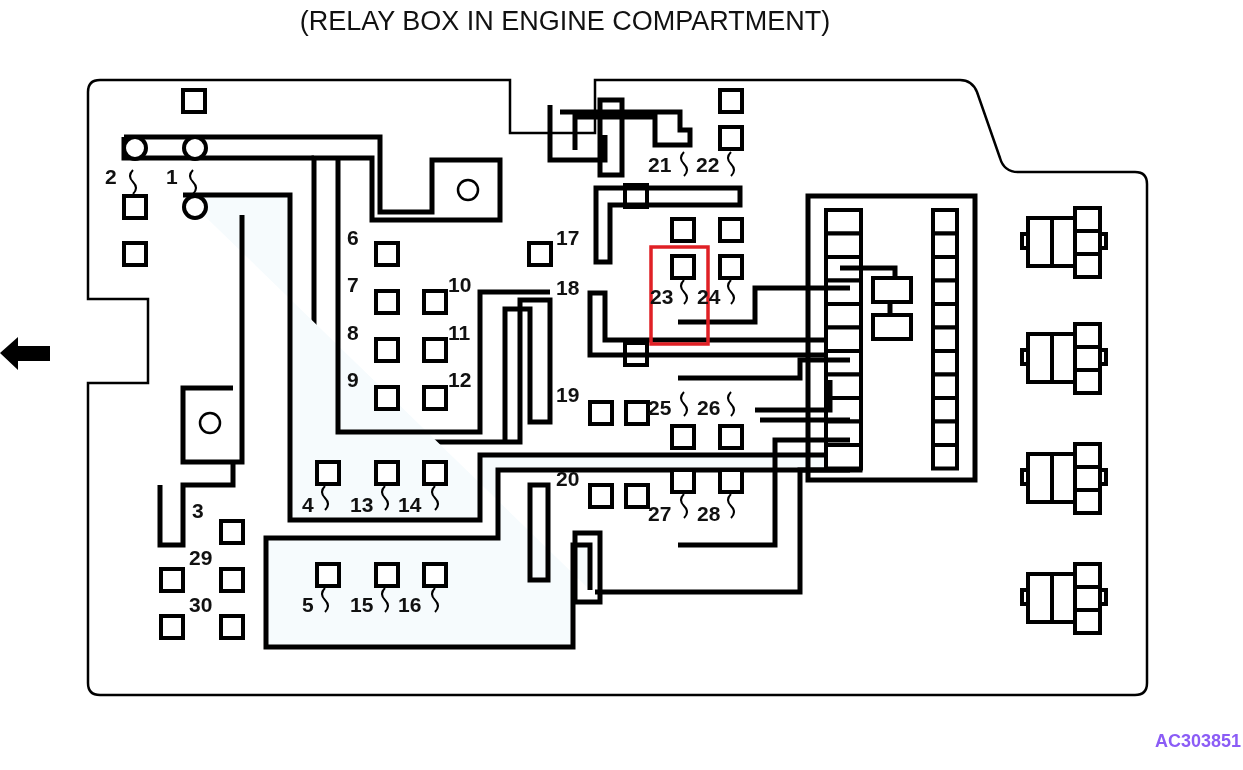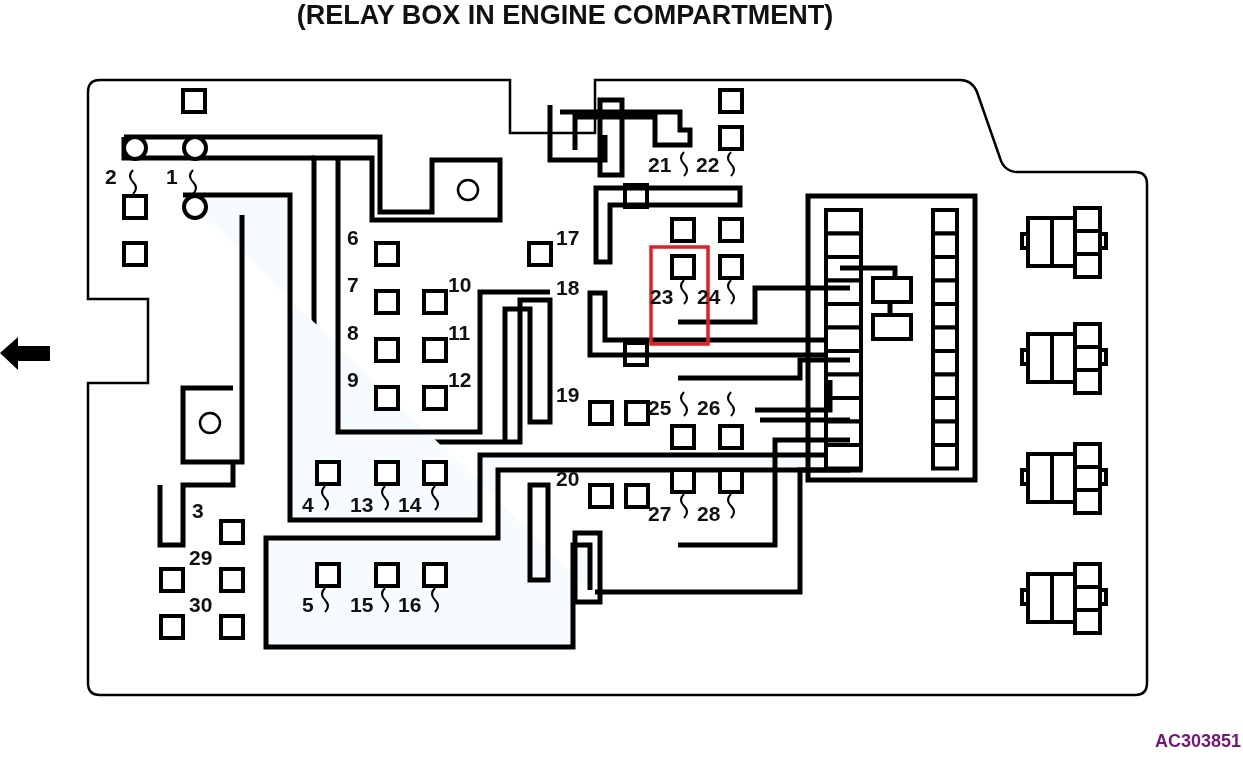--- a/index.html
+++ b/index.html
@@ -1,18 +1,18 @@
 <!DOCTYPE html>
 <html><head>
 <meta charset="utf-8">
 <style>
   html, body { margin: 0; padding: 0; background: #ffffff; }
   body { width: 1243px; height: 770px; position: relative; overflow: hidden; font-family: "Liberation Sans", sans-serif; }
-  #title { position: absolute; left: 0; width: 1130px; top: 0; text-align: center; font-weight: bold; font-size: 27px; color: #111; letter-spacing: 0px; }
-  #figure-id { position: absolute; right: 2px; top: 731px; font-weight: bold; font-size: 18px; color: #701a75; }
+  #title { position: absolute; left: 0; width: 1130px; top: 6px; text-align: center; font-weight: normal; font-size: 27px; color: #111; letter-spacing: 0px; }
+  #figure-id { position: absolute; right: 2px; top: 731px; font-weight: bold; font-size: 18px; color: #8b5cf6; }
   svg { position: absolute; left: 0; top: 0; }
   .lbl { font-family: "Liberation Sans", sans-serif; font-weight: bold; font-size: 21px; fill: #111; }
   .k { fill: none; stroke: #000; stroke-width: 5; }
   .thin { fill: none; stroke: #000; stroke-width: 2.5; }
   .box { fill: #fff; stroke: #000; stroke-width: 4; }
   .tint { fill: #f6fbfd; stroke: #000; stroke-width: 5; }
   .wave { fill: none; stroke: #000; stroke-width: 2; }
   .hl { fill: none; stroke-width: 3.5; }
 </style>
 </head>

